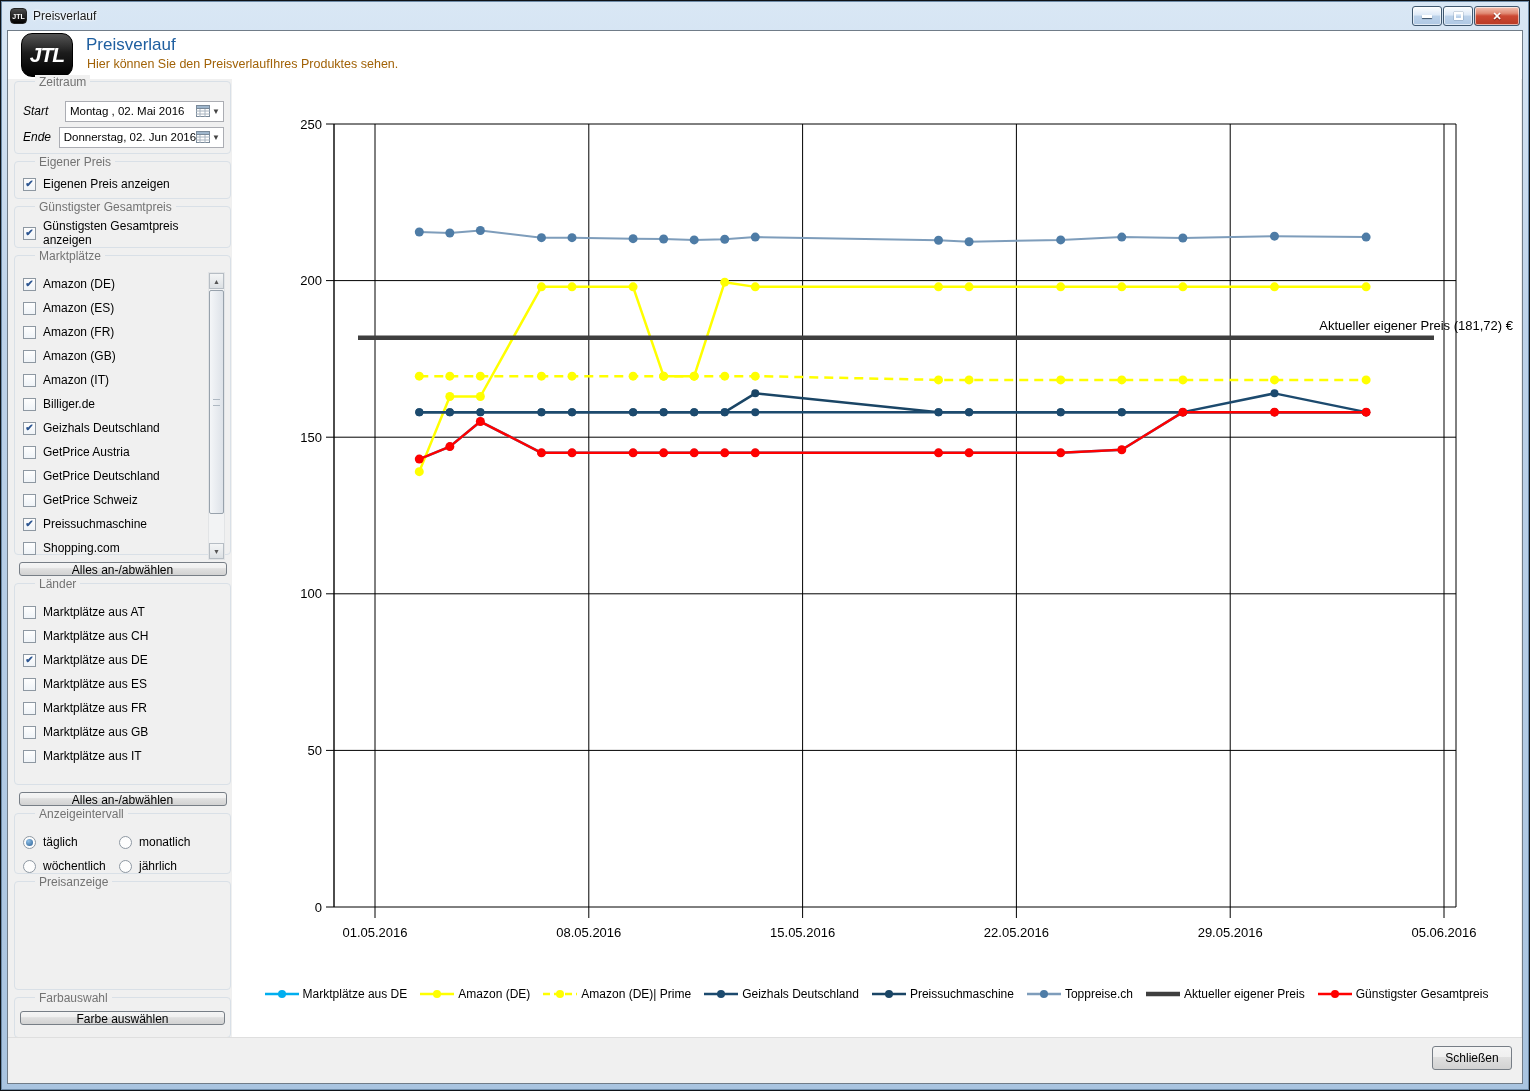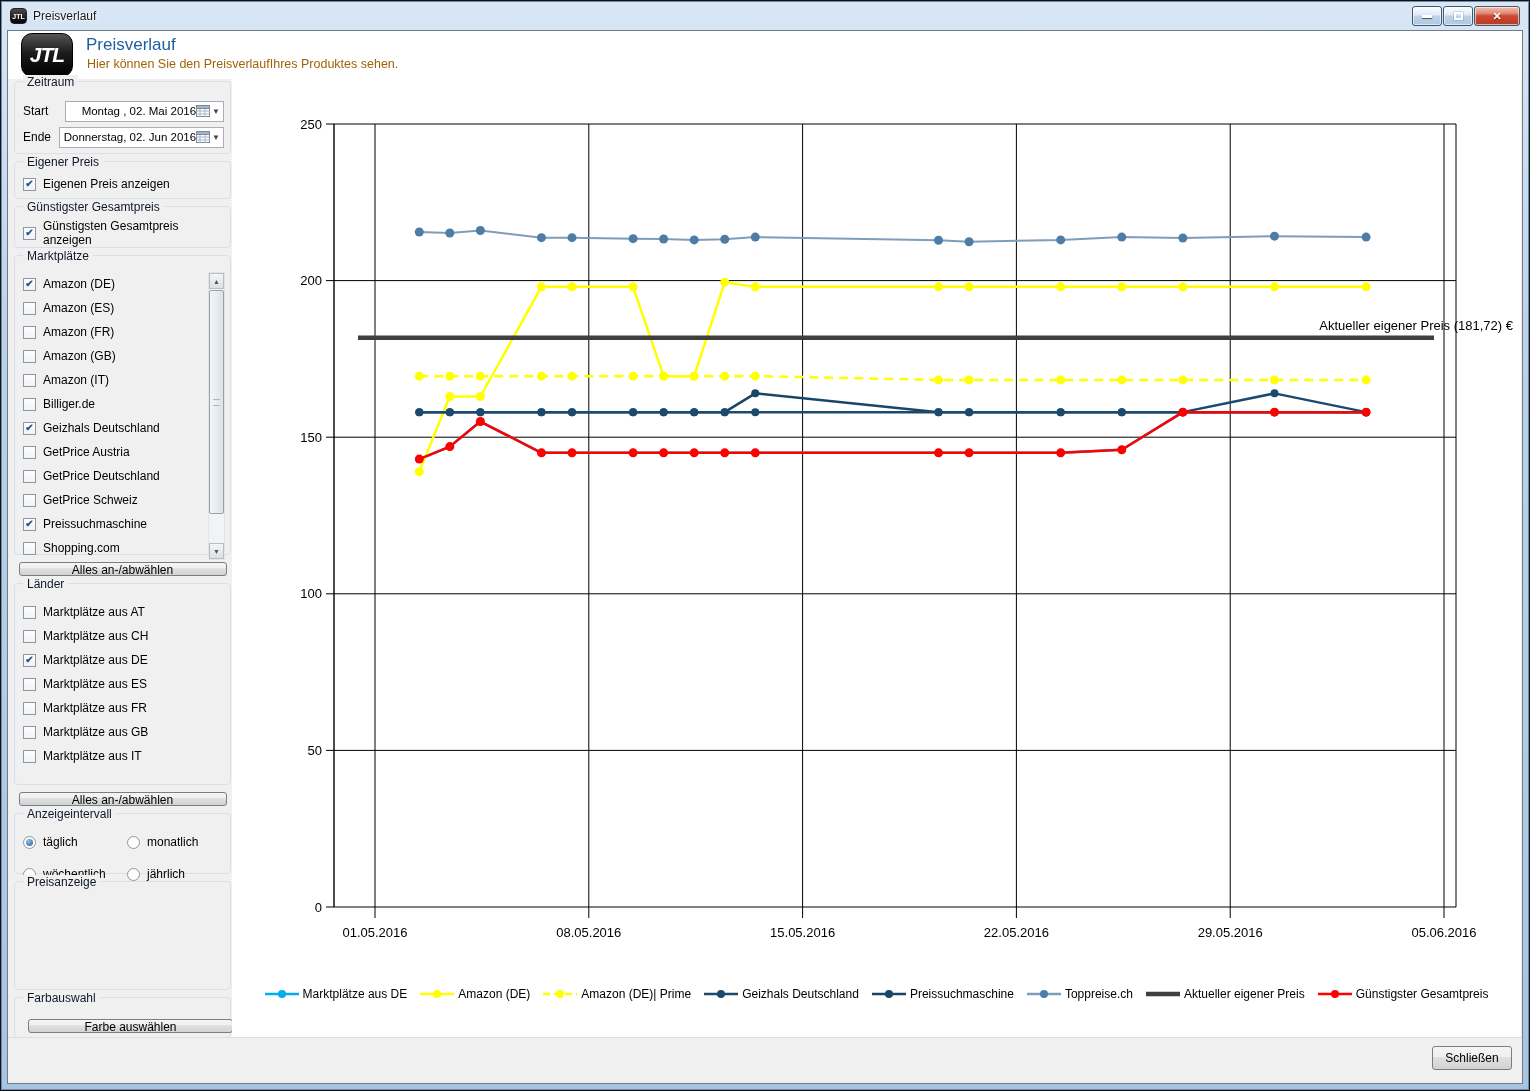--- a/index.html
+++ b/index.html
@@ -25,39 +25,39 @@
   .header { position:absolute; top:0; left:0; right:0; height:48px; background:#FFFFFF; }
   .logo { position:absolute; left:13px; top:2px; width:52px; height:44px; border-radius:11px; background:linear-gradient(#555 0%,#1c1c1c 45%,#000 100%); color:#fff; display:flex; align-items:center; justify-content:center; font-weight:bold; font-style:italic; font-size:21px; letter-spacing:-1px; border:1px solid #000; }
   .hdr-title { position:absolute; left:78px; top:4px; color:#1F5FA0; font-size:17px; }
   .hdr-sub { position:absolute; left:79px; top:26px; color:#a16207; font-size:12.5px; }
 
   .main { position:absolute; top:48px; left:0; right:0; bottom:46px; }
 
   
   .sidebar { position:absolute; left:5px; top:2px; width:219px; bottom:0; }
   .group { position:relative; border:1px solid #D9E0E7; border-radius:4px; margin:0 1px 7px 1px; padding:16px 6px 6px 8px; }
-  .gtitle { position:absolute; top:-7px; left:8px; background:#F0F0F0; padding:0 4px; color:#0f172a; }
+  .gtitle { position:absolute; top:-7px; left:20px; background:#F0F0F0; padding:0 4px; color:#737373; }
   .row { display:flex; align-items:center; height:24px; }
   .cb { width:13px; height:13px; min-width:13px; border:1px solid #8E98A2; background:linear-gradient(#FEFEFE,#EFF3F7); display:inline-flex; align-items:center; justify-content:center; margin-right:7px; }
   .cb.checked::after { content:"✔"; font-size:10px; line-height:10px; color:#2C5591; font-weight:bold; }
   .rb { width:13px; height:13px; min-width:13px; border:1px solid #8E98A2; border-radius:50%; background:#FDFDFD; margin-right:7px; display:inline-flex; align-items:center; justify-content:center; }
   .rb.sel::after { content:""; width:7px; height:7px; border-radius:50%; background:radial-gradient(circle at 35% 30%,#8FC0E8,#2B5F93); }
   .btn { display:block; width:208px; margin:0 auto 7px auto; height:14px; border:1px solid #777E86; border-radius:3px; background:linear-gradient(#F5F5F5 0%,#EFEFEF 45%,#E0E0E0 46%,#D2D2D2 100%); font-size:12px; font-family:"Liberation Sans",sans-serif; }
   .dtp-row { display:flex; align-items:center; height:26px; }
-  .dtp-label { width:42px; }
+  .dtp-label { width:42px;font-style:italic; }
   .dtp { flex:1; display:flex; align-items:center; height:21px; border:1px solid #ABADB3; background:#fff; padding:0 3px 0 4px; }
-  .dtp-text { flex:1; text-align:right; font-size:11.5px; white-space:nowrap; }
+  .dtp-text { flex:1; text-align:left; font-size:11.5px; white-space:nowrap; }
   .dtp-arrow { font-size:8px; color:#444; margin-left:2px; }
   .list-wrap { position:relative; padding-right:18px; }
   .scrollbar { position:absolute; top:16px; right:5px; width:17px; height:288px; background:#F2F3F4; border:1px solid #E2E4E6; }
   .sb-arrow { height:16px; display:flex; align-items:center; justify-content:center; font-size:7px; color:#555; background:linear-gradient(#F4F5F6,#DCE0E4); border:1px solid #B6BDC4; }
   .sb-arrow.down { position:absolute; bottom:0; left:0; right:0; }
   .sb-thumb { position:absolute; top:17px; left:0; right:0; height:224px; background:linear-gradient(90deg,#F4F6F8,#DDE2E8); border:1px solid #98A2AC; border-radius:2px; }
   .sb-thumb::after { content:""; position:absolute; left:3px; right:3px; top:50%; height:5px; margin-top:-3px; border-top:1px solid #AEB8C2; border-bottom:1px solid #AEB8C2; }
-  .grid2 { display:grid; grid-template-columns: 96px auto; gap: 8px; }
+  .grid2 { display:grid; grid-template-columns: 96px auto; }
 
   
   .chart-panel { position:absolute; left:224px; top:0; right:1px; bottom:0; background:#FFFFFF; }
   #chartSvg { position:absolute; top:0; left:0; }
   #chartSvg text { font-family:"Liberation Sans",sans-serif; }
   .legend { position:absolute; left:0; right:0; top:908px; display:flex; justify-content:center; align-items:center; gap:13px; }
   .legend-item { display:flex; align-items:center; gap:4px; white-space:nowrap; font-size:12px; }
 
   
   .footer { position:absolute; left:0; right:0; bottom:0; height:46px; background:#F0F0F0; border-top:1px solid #DFDFDF; }
@@ -259,21 +259,21 @@
               </div>
             </div>
         </div>
 
         <div class="group" style="height:109px">
           <div class="gtitle">Preisanzeige</div>
         </div>
 
         <div class="group" style="height:41px;padding-top:13px;padding-left:5px;padding-right:5px">
           <div class="gtitle">Farbauswahl</div>
-          <button class="btn" style="width:100%;margin:8px">Farbe auswählen</button>
+          <button class="btn" style="width:100%;margin:0">Farbe auswählen</button>
         </div>
 
       </div>
 
       <div class="chart-panel">
         <svg id="chartSvg" width="1290" height="905">
             <line x1="102" x2="1224" y1="828" y2="828" stroke="#000" stroke-width="1"></line>
             <line x1="94" x2="102" y1="828" y2="828" stroke="#000" stroke-width="1"></line>
             <text x="90" y="832.5" text-anchor="end" font-size="13" fill="#000">0</text>
             <line x1="102" x2="1224" y1="671.4" y2="671.4" stroke="#000" stroke-width="1"></line>

